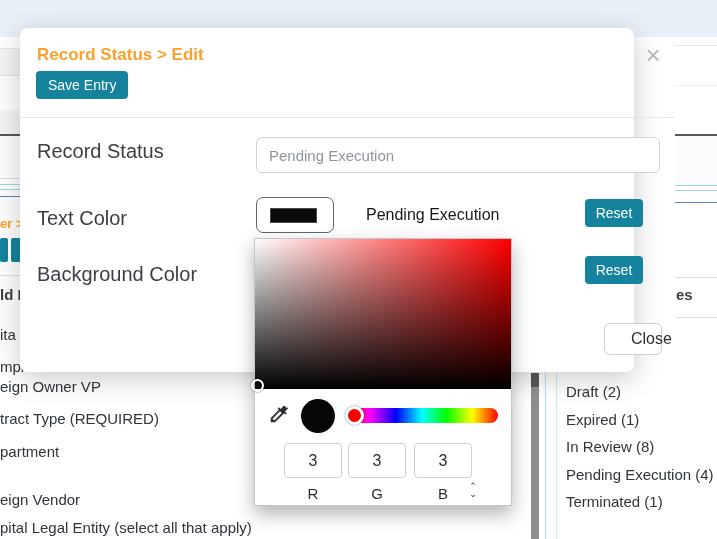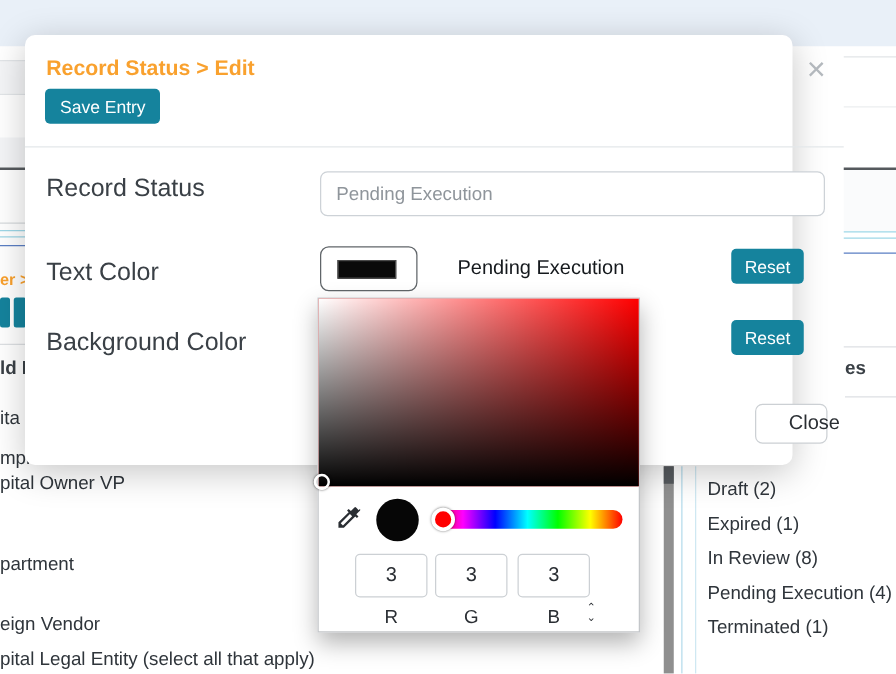--- a/index.html
+++ b/index.html
@@ -126,21 +126,22 @@
   <div class="abs hline" style="left:675px;top:45px;width:42px;"></div>
   <div class="abs hline" style="left:675px;top:85px;width:42px;background:#eceef0;"></div>
   <div class="abs hline" style="left:675px;top:134px;width:42px;height:2px;background:#55595d;"></div>
   <div class="abs hline" style="left:675px;top:185px;width:42px;background:#9ed7e7;"></div>
   <div class="abs hline" style="left:675px;top:190px;width:42px;background:#9ed7e7;"></div>
   <div class="abs hline" style="left:675px;top:202px;width:42px;background:#5b7fc4;"></div>
   <div class="abs hline" style="left:675px;top:277px;width:42px;background:#dde0e3;"></div>
   <div class="abs hline" style="left:676px;top:317px;width:41px;background:#dde0e3;"></div>
   <div class="abs frag frag-bold" style="left:676px;top:286px;">es</div>
 
-  <div class="abs bg-list-item" style="left:0;top:378px;">pital Owner VP</div>
+  <div class="abs bg-list-item" style="left:0;top:378px;">eign Owner VP</div>
+  <div class="abs bg-list-item" style="left:0;top:410px;">tract Type (REQUIRED)</div>
   <div class="abs bg-list-item" style="left:0;top:443px;">partment</div>
   <div class="abs bg-list-item" style="left:0;top:491px;text-align:right;">eign Vendor</div>
   <div class="abs bg-list-item" style="left:0;top:519px;">pital Legal Entity (select all that apply)</div>
 
   <div class="abs bg-list-item" style="left:566px;top:383px;">Draft (2)</div>
   <div class="abs bg-list-item" style="left:566px;top:411px;">Expired (1)</div>
   <div class="abs bg-list-item" style="left:566px;top:438px;">In Review (8)</div>
   <div class="abs bg-list-item" style="left:566px;top:466px;">Pending Execution (4)</div>
   <div class="abs bg-list-item" style="left:566px;top:493px;">Terminated (1)</div>
 

